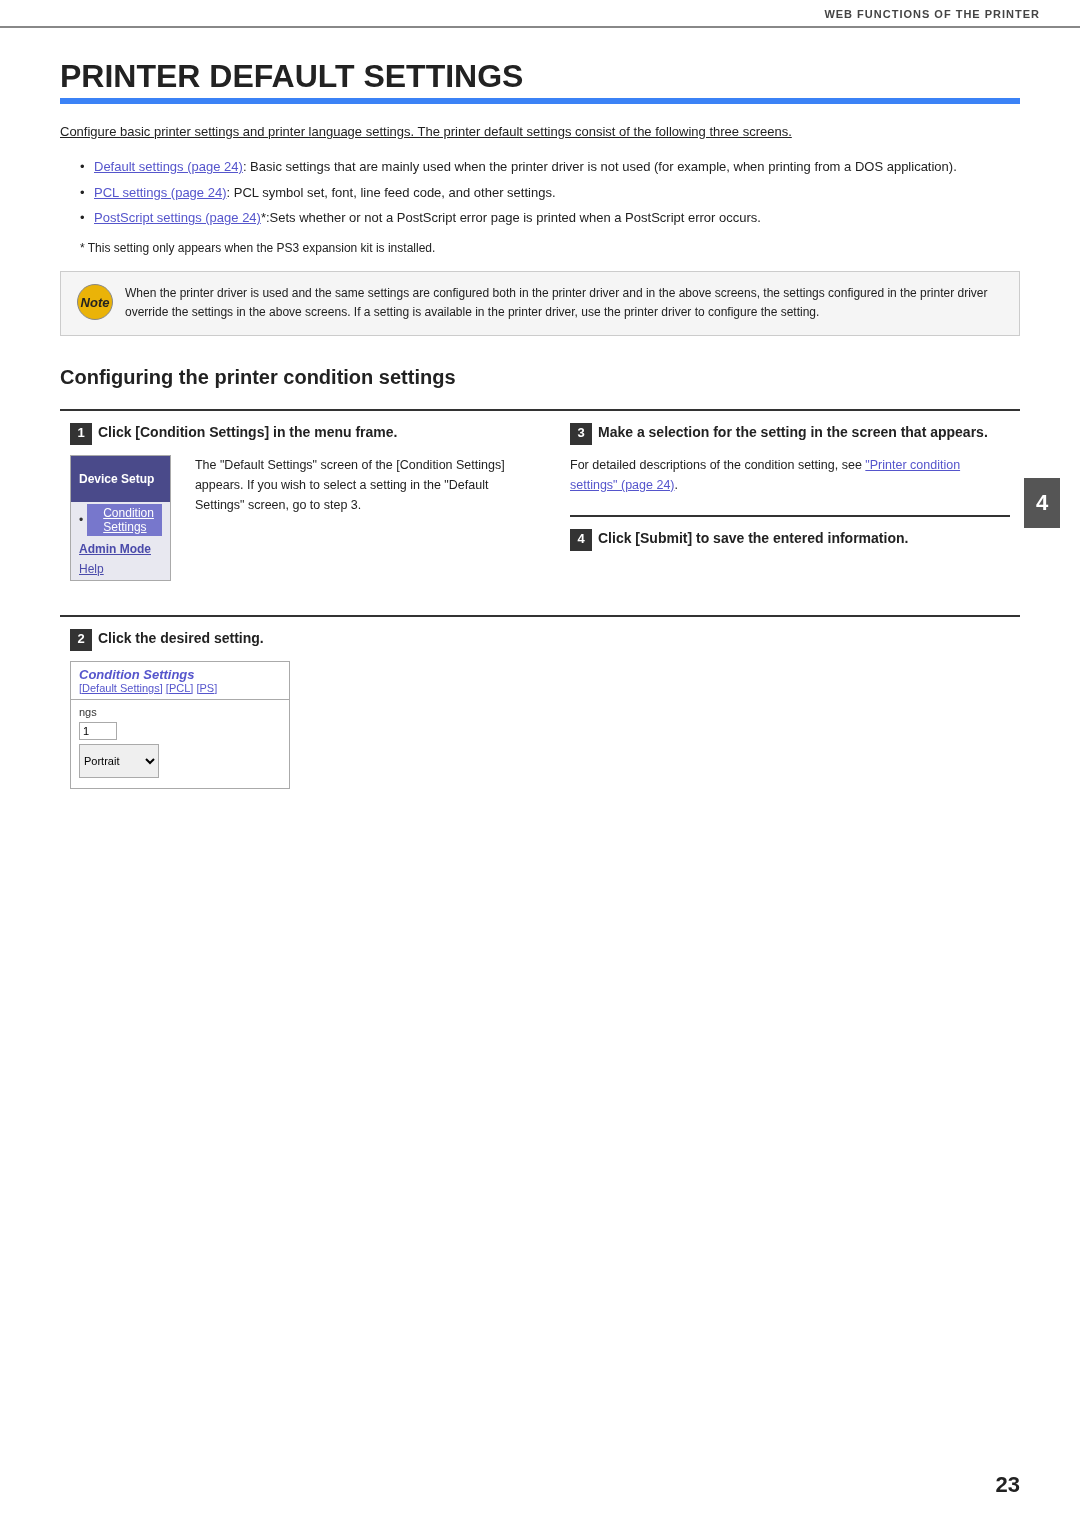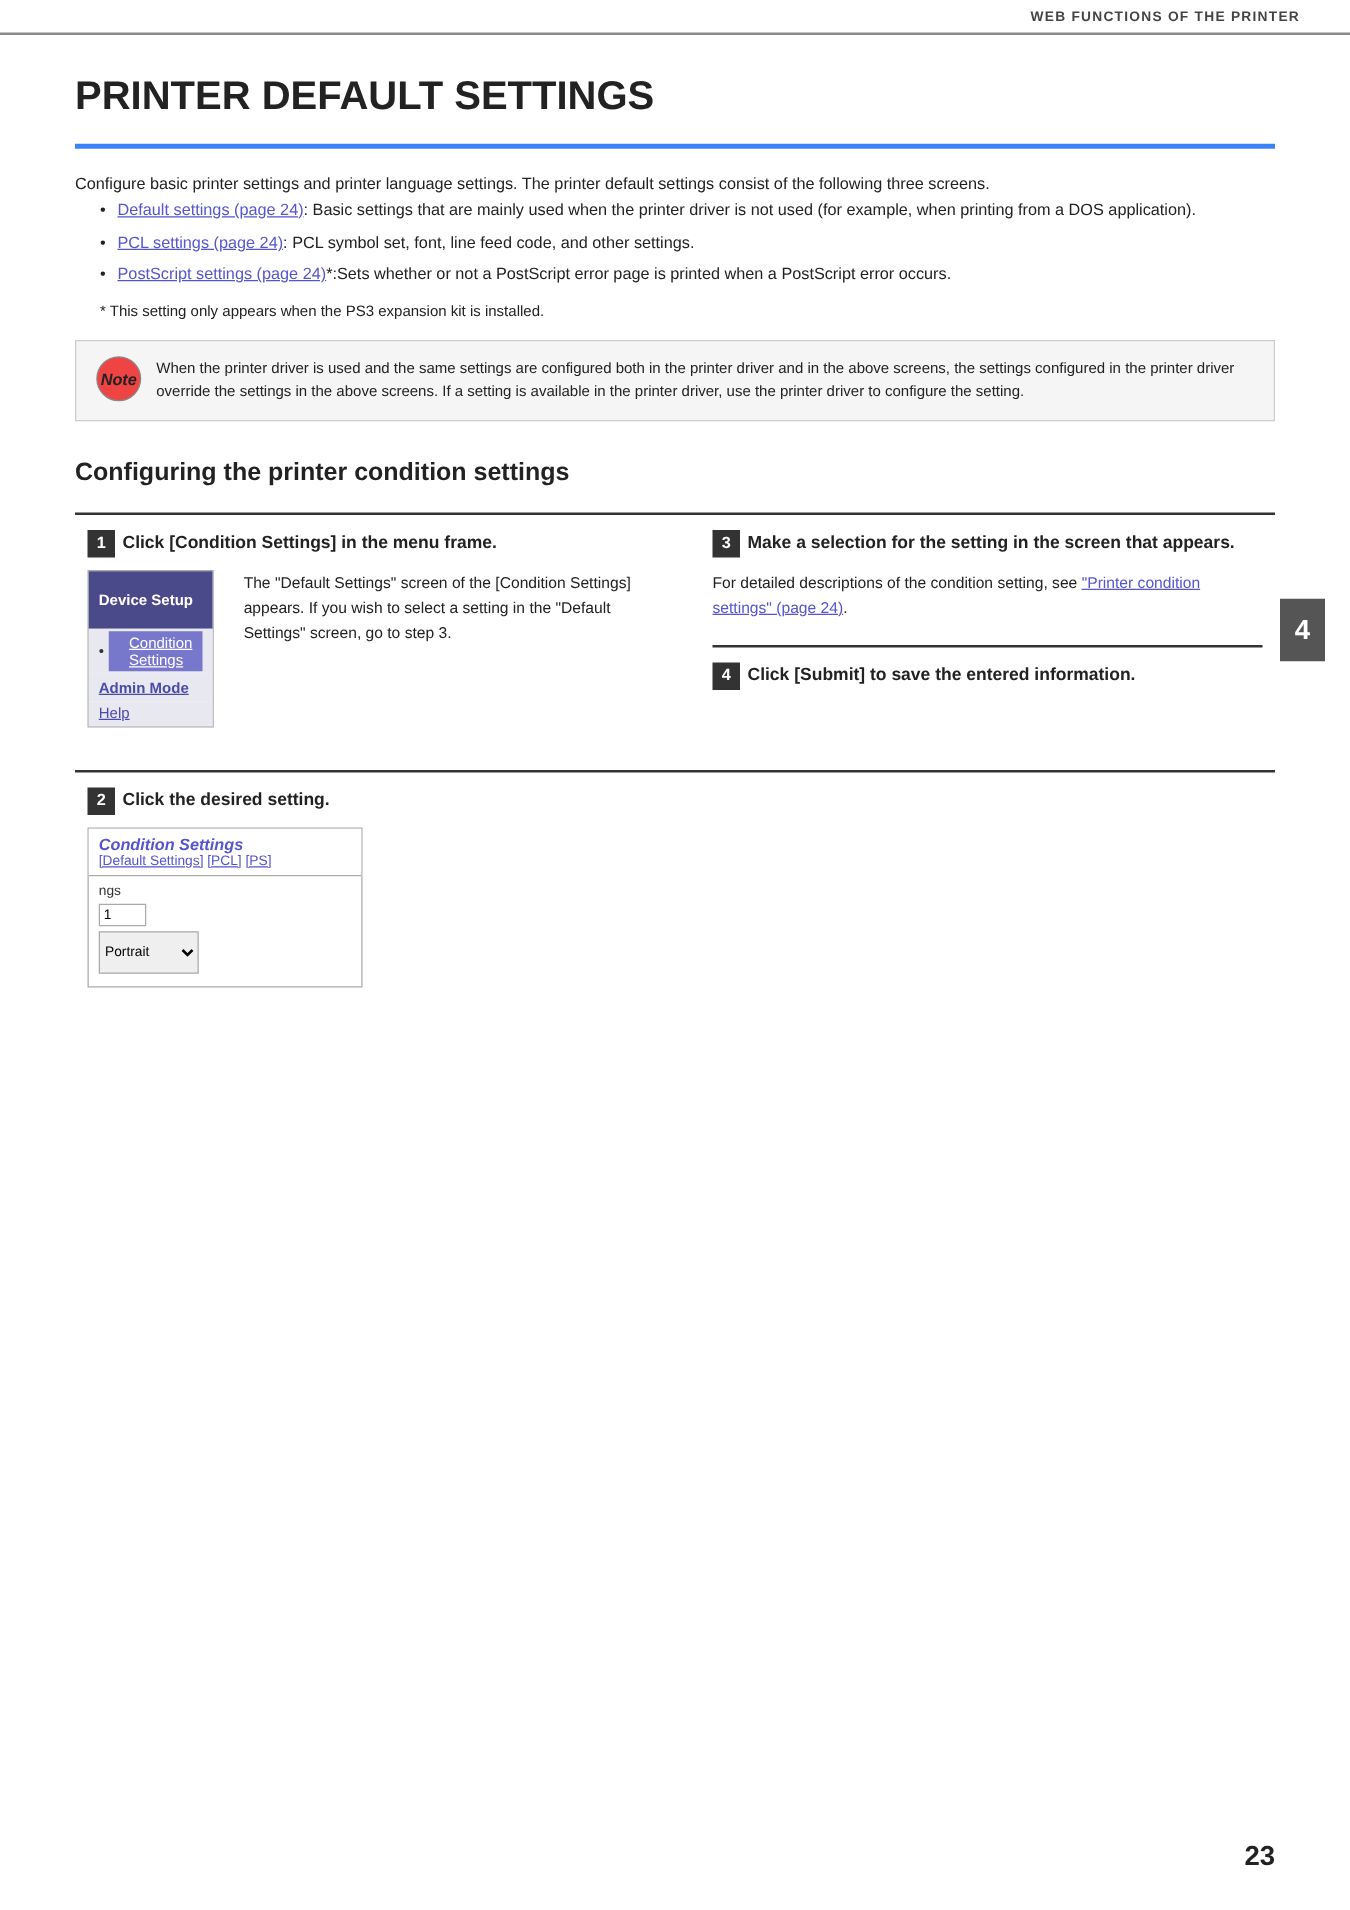--- a/index.html
+++ b/index.html
@@ -23,26 +23,28 @@
       color: #444;
     }
     .page-content {
       padding: 30px 60px 60px 60px;
     }
     .page-title {
       font-size: 32px;
       font-weight: bold;
       text-transform: uppercase;
       margin-bottom: 18px;
-      border-bottom: 4px solid #3b82f6;
-      padding-bottom: 20px;
+      border-bottom: 6px solid #3b82f6;
+      padding-bottom: 3px;
     }
     .intro-text {
       font-size: 13px;
+      margin-bottom: 14px;
       line-height: 1.6;
+      text-decoration: underline;
     }
     .bullet-list {
       margin-left: 20px;
       margin-bottom: 12px;
     }
     .bullet-list li {
       margin-bottom: 5px;
       line-height: 1.6;
       list-style: none;
       position: relative;
@@ -67,21 +69,21 @@
       font-weight: bold;
       font-size: 13px;
       border: 1px solid #888;
       border-radius: 50%;
       width: 36px;
       height: 36px;
       display: flex;
       align-items: center;
       justify-content: center;
       flex-shrink: 0;
-      background: #ef4444;
+      background: #eab308;
     }
     .note-text {
       font-size: 12px;
       line-height: 1.6;
       color: #222;
     }
     .section-title {
       font-size: 20px;
       font-weight: bold;
       margin-bottom: 20px;

